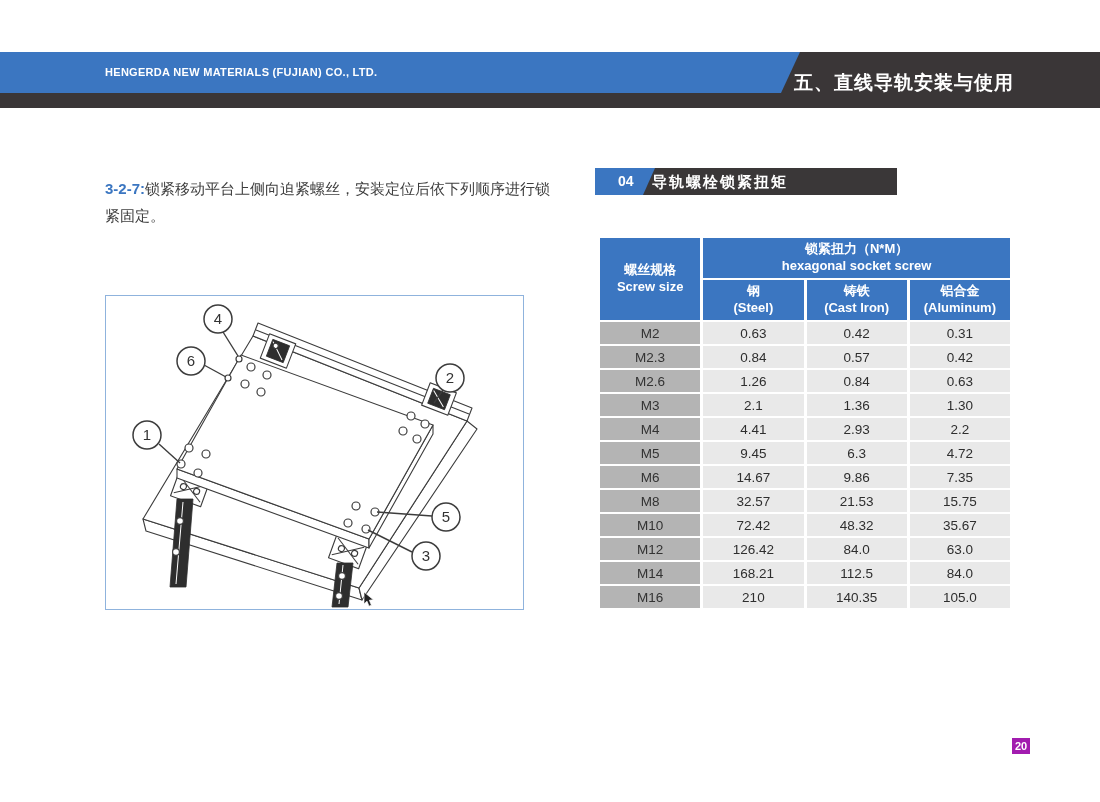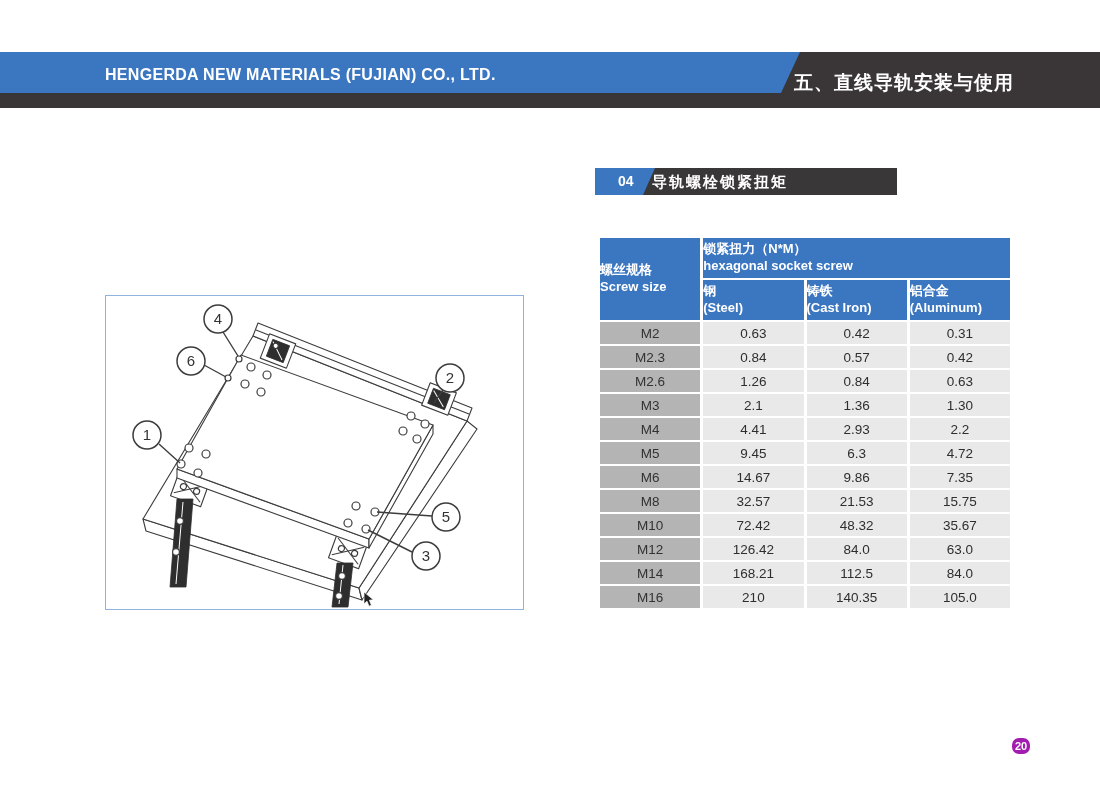--- a/index.html
+++ b/index.html
@@ -11,21 +11,21 @@
 
   
   .band-dark {
     position:absolute; left:0; top:52px; width:1100px; height:56px; background:#3a3637;
   }
   .band-blue {
     position:absolute; left:0; top:52px; width:800px; height:41px; background:#3b76c1;
     clip-path:polygon(0 0, 100% 0, calc(100% - 19px) 100%, 0 100%);
   }
   .company {
-    position:absolute; left:105px; top:66px; color:#ffffff; font-size:16px; font-weight:bold;
+    position:absolute; left:105px; top:66px; color:#ffffff; font-size:11px; font-weight:bold;
     letter-spacing:0.3px;
   }
   .chapter-title {
     position:absolute; right:86px; top:70px; color:#ffffff; font-size:19px; font-weight:bold;
     letter-spacing:1px;
   }
 
   
   .intro {
     position:absolute; left:105px; top:160px; width:458px; font-size:15px; line-height:27px;
@@ -64,47 +64,48 @@
   }
 
   
   table.torque {
     position:absolute; left:597px; top:236px; width:416px;
     border-collapse:separate; border-spacing:3px 2px; table-layout:fixed;
   }
   table.torque col { width:25%; }
   table.torque th {
     background:#3b76c1; color:#ffffff; font-weight:bold; font-size:13px; line-height:1.3;
-    text-align:left; vertical-align:middle; padding:2px 0;
+    text-align:center; vertical-align:middle; padding:2px 0;
   }
   table.torque thead tr.h1 { height:40px; }
   table.torque thead tr.h2 { height:40px; }
   table.torque td {
     font-size:13.5px; text-align:center; vertical-align:middle; height:22px; padding:0;
     color:#2e2e2e; background:#e9e9e9;
   }
   table.torque td.c1 { background:#b4b4b4; color:#333; }
   .zh,.en { display:block; }
 
   
   .pageno {
     position:absolute; left:1012px; top:738px; width:18px; height:16px; background:#a21caf;
-    color:#ffffff; font-size:11px; font-weight:bold; text-align:center; line-height:16px;border-radius:7px;
+    color:#ffffff; font-size:11px; font-weight:bold; text-align:center; line-height:16px;
   }
 </style>
 </head>
 <body>
 
 <div class="page">
 
   <div class="band-dark"></div>
   <div class="band-blue"></div>
   <div class="company">HENGERDA NEW MATERIALS (FUJIAN) CO., LTD.</div>
   <div class="chapter-title">五、直线导轨安装与使用</div>
 
+  <p class="intro"><span class="lbl">3-2-7:</span><span>锁紧移动平台上侧向迫紧螺丝，安装定位后依下列顺序进行锁紧固定。</span></p>
 
   <div class="figure-box">
     <svg width="417" height="313" viewBox="0 0 417 313">
 
       <polygon class="ln" points="37,223 253,292 256,304 40,235"></polygon>
       <polygon class="ln" points="361,125 371,133 256,304 253,292"></polygon>
 
       <polygon class="ln" points="147,40 361,125 253,292 37,223"></polygon>
 
       <polygon class="ln" points="147,40 361,125 366,112 152,27"></polygon>

